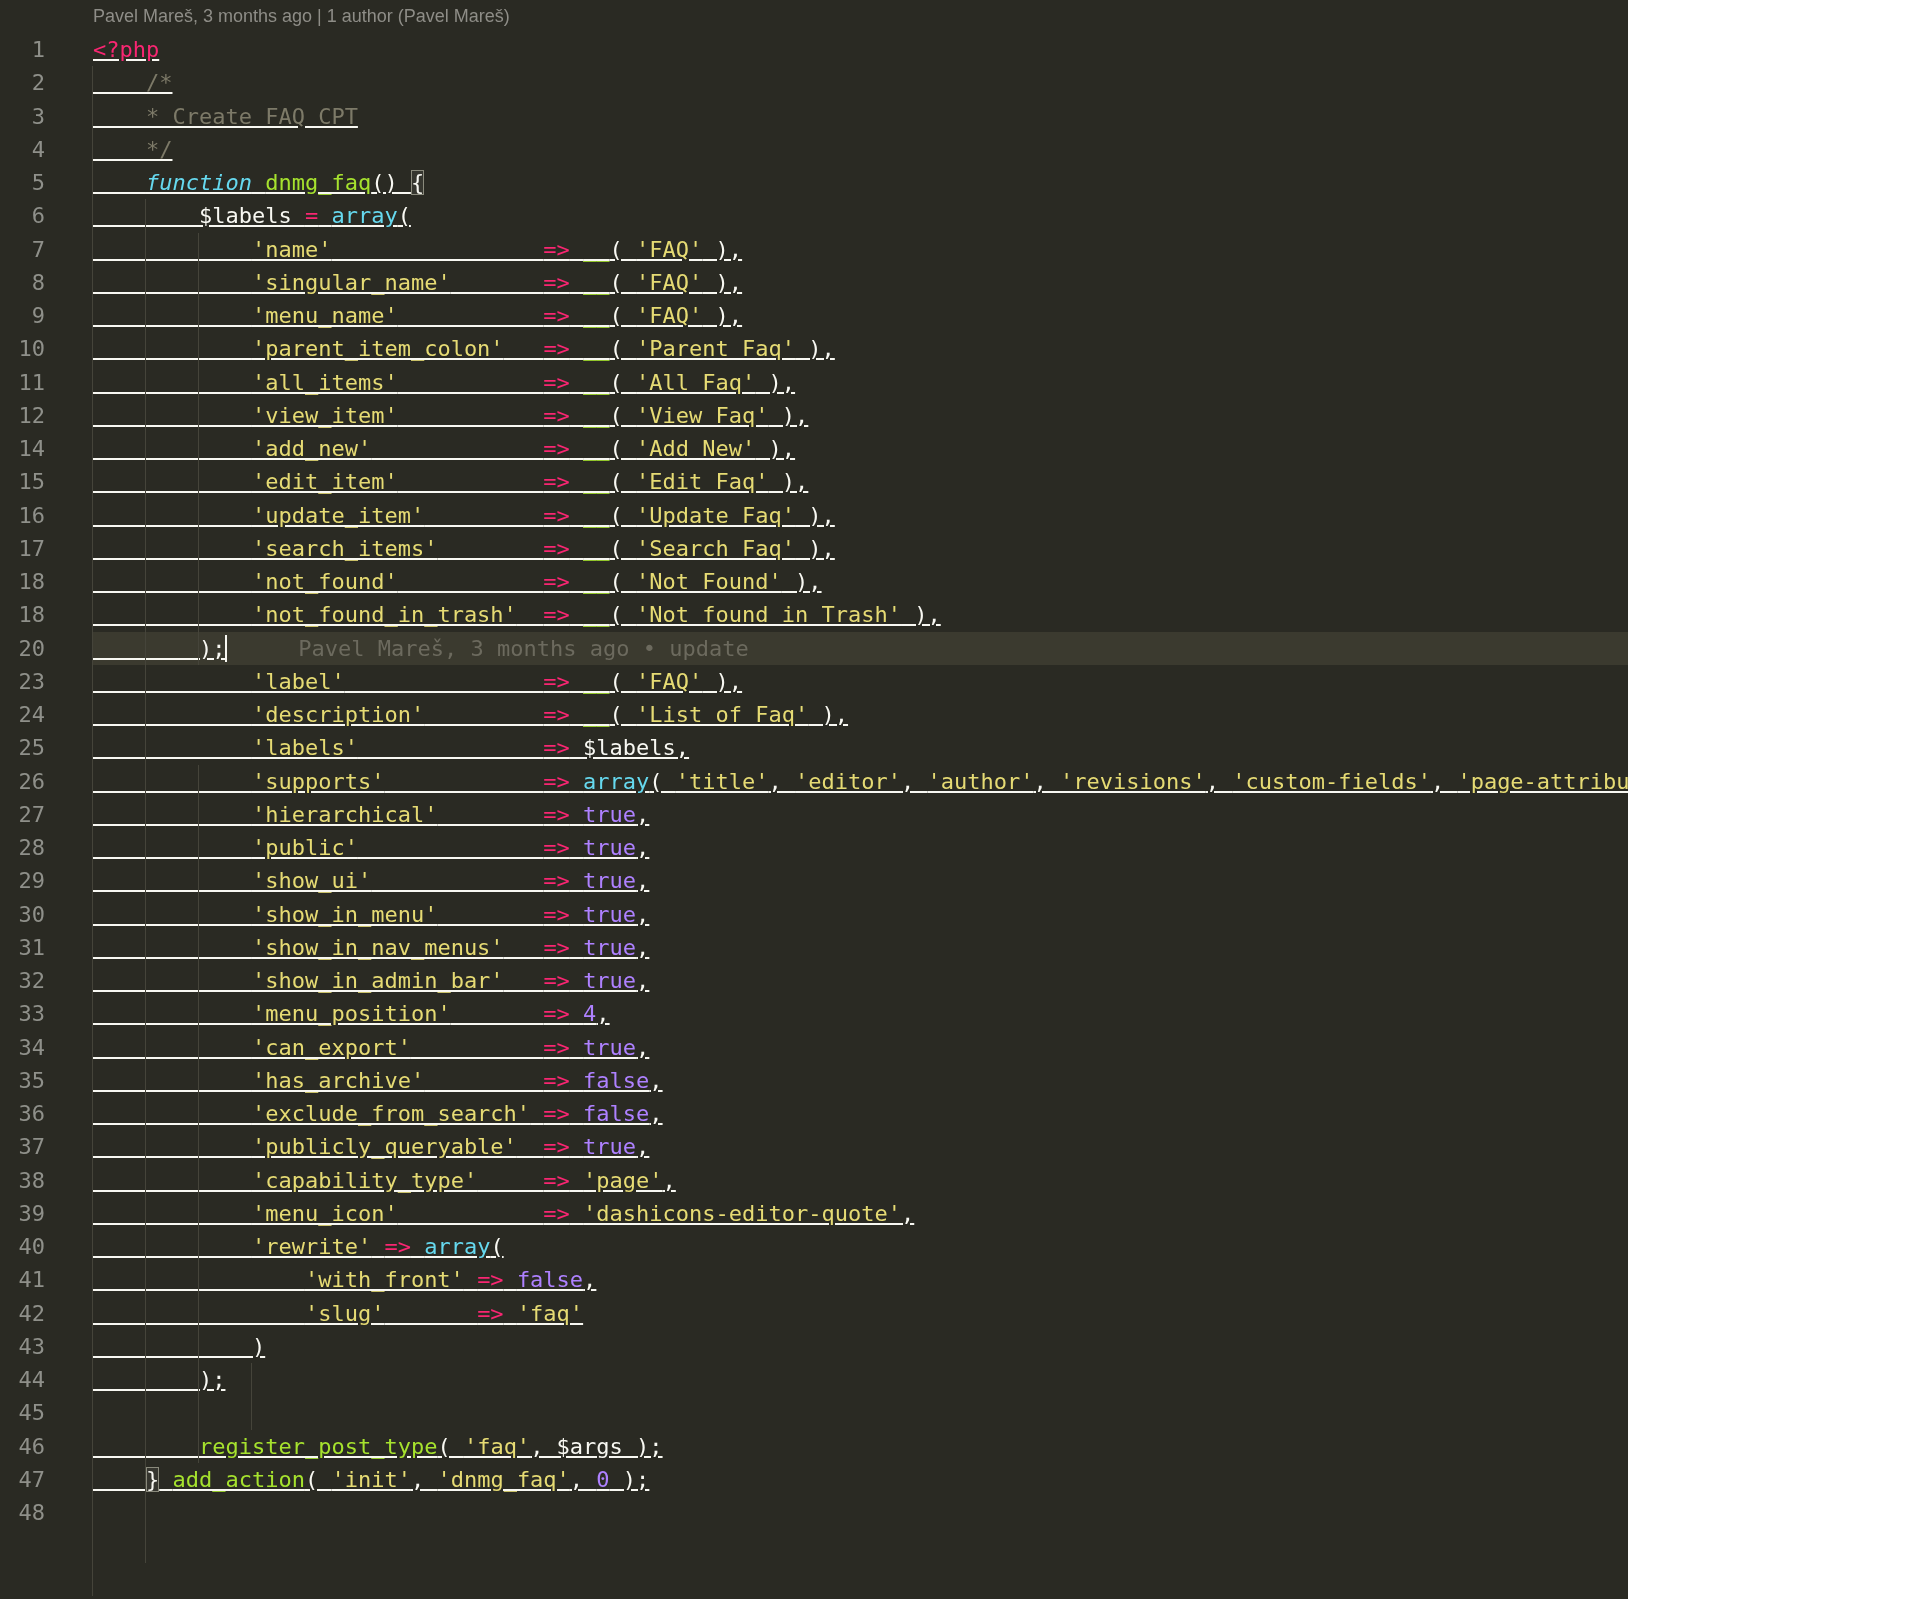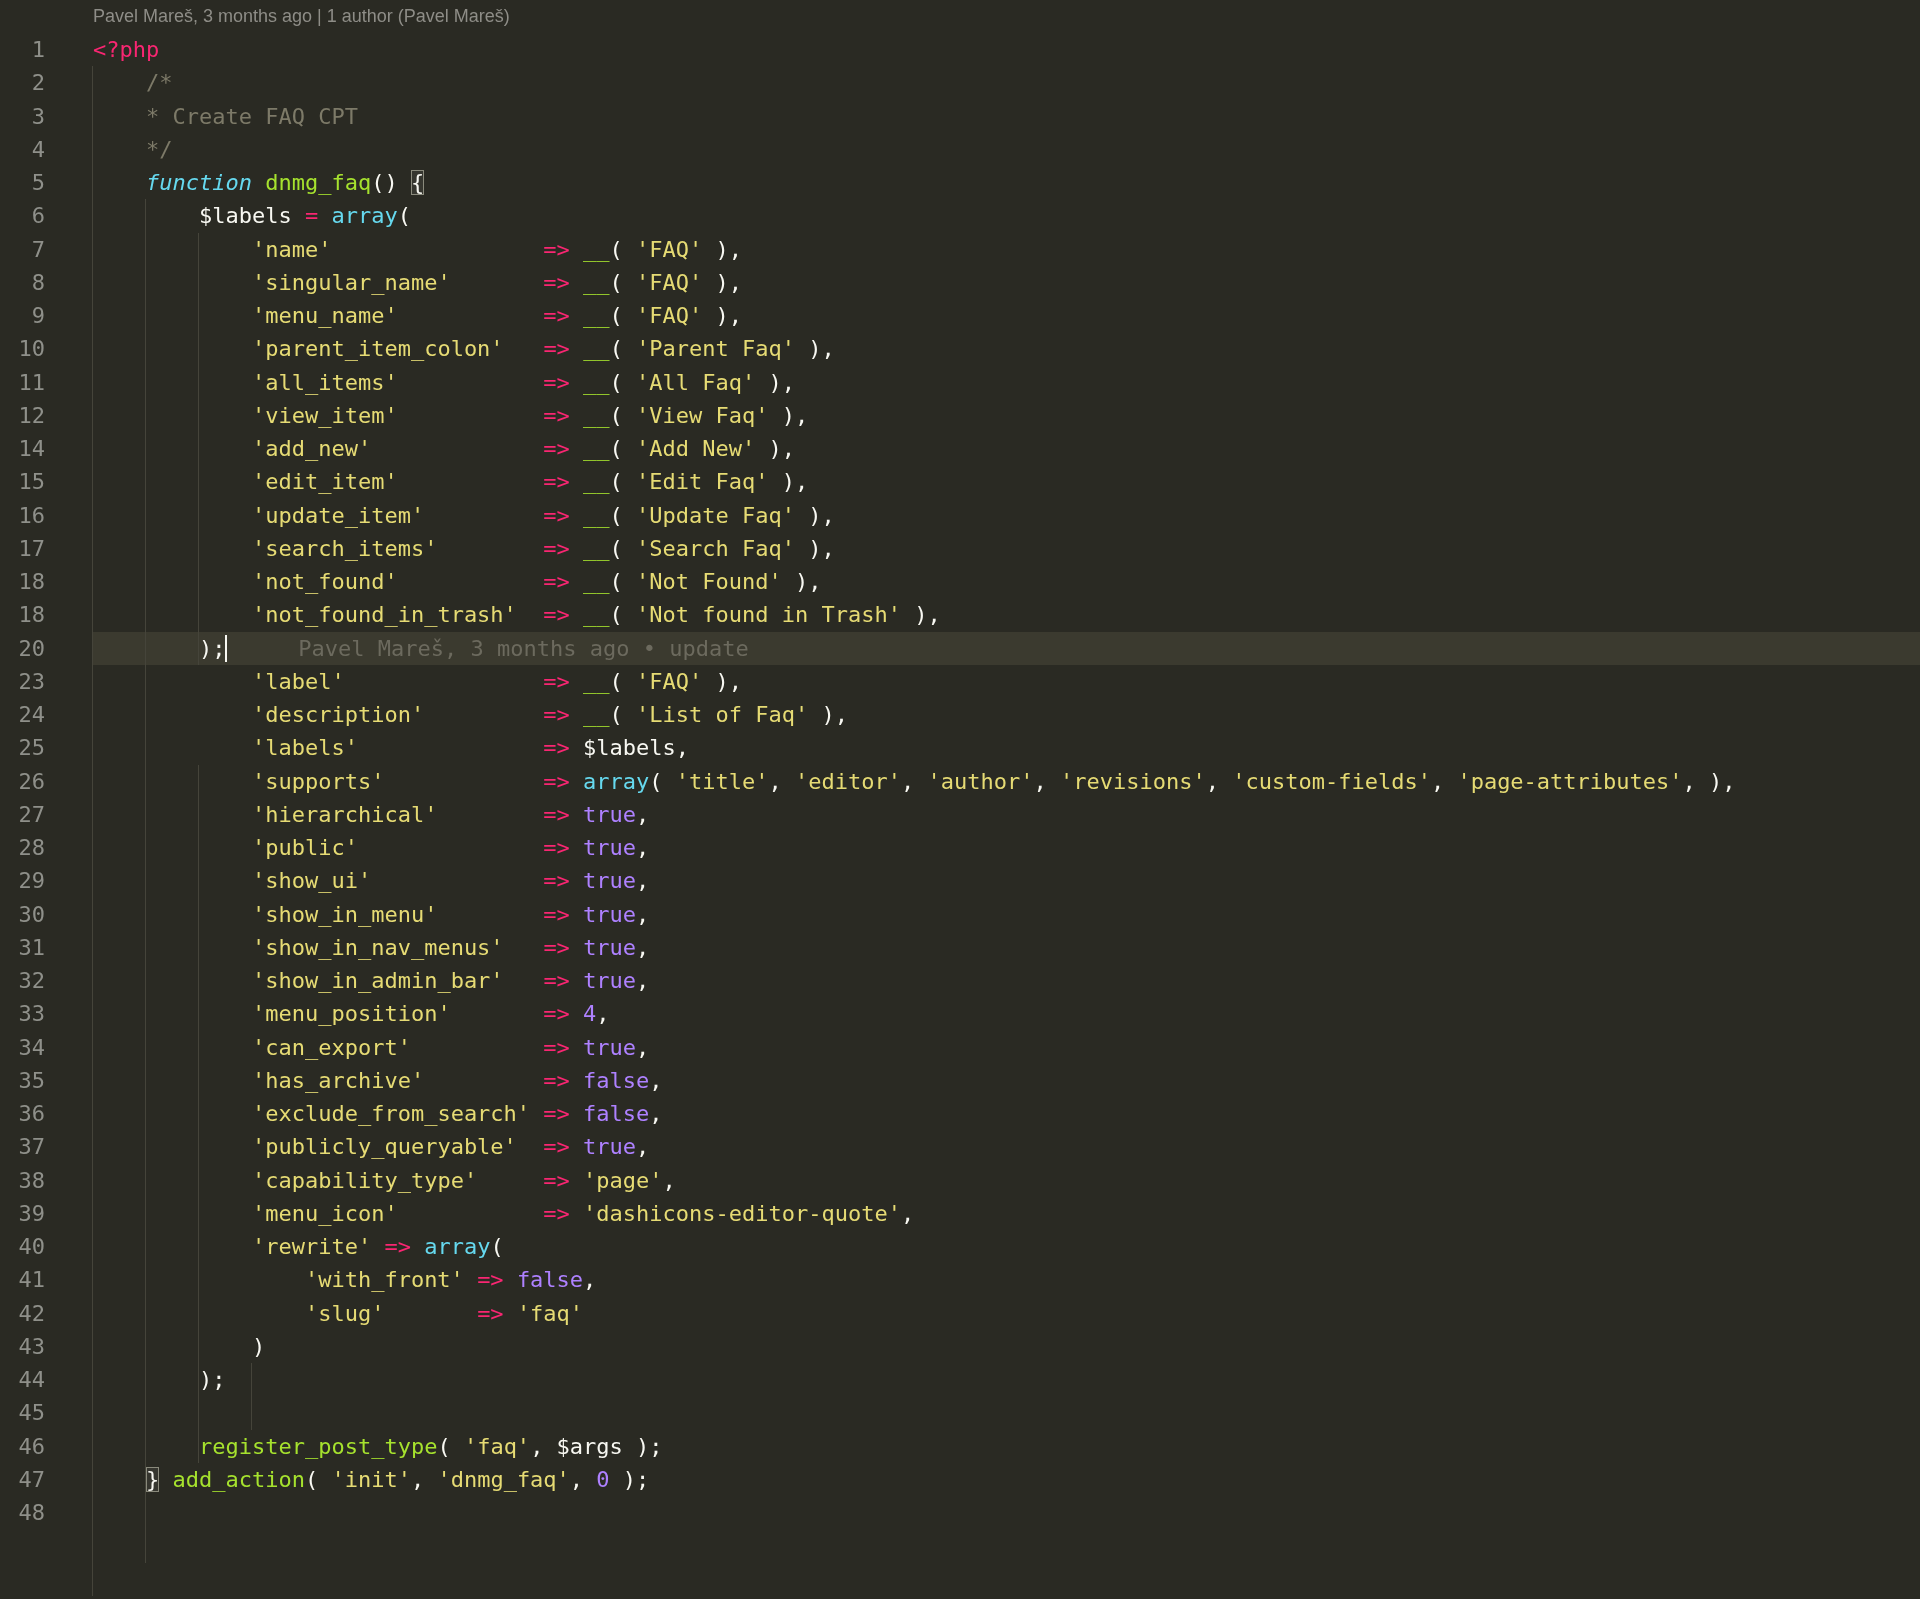--- a/index.html
+++ b/index.html
@@ -1,18 +1,18 @@
 <!DOCTYPE html>
 <html style="--bg: #2a2a23; --line-highlight: #3b3a2f; --gutter: #8f908a; --white: #f8f8f2; --pink: #f92672; --green: #a6e22e; --cyan: #66d9ef; --yellow: #e6db74; --purple: #ae81ff; --comment: #7d7a68; --guide: #45443a; --blame-top: #8e8d87; --blame-inline: #6c6a5e; --bracket-border: #8a8a7c;"><head>
 <meta charset="utf-8">
 <style>
   html, body { margin: 0; padding: 0; }
   #editor {
     position: relative;
-    width: 1920px;
+    width: 1628px;
     height: 1599px;
     overflow: hidden;
     background: var(--bg, #2a2a23);
     font-family: "DejaVu Sans Mono", monospace;
     font-size: 22px;
     cursor: text;
   }
   .blame-top {
     height: 33px;
     line-height: 33px;
@@ -43,20 +43,21 @@
     width: 45px;
     text-align: right;
     color: var(--gutter, #8f908a);
   }
   .code {
     position: relative; z-index: 2;
     flex: 1;
     padding-left: 48px;
     white-space: pre;
     color: var(--white, #f8f8f2);
+    text-decoration: underline;
   }
   .tk-w  { color: var(--white, #f8f8f2); }
   .tk-p  { color: var(--pink, #f92672); }
   .tk-g  { color: var(--green, #a6e22e); }
   .tk-c  { color: var(--cyan, #66d9ef); }
   .tk-ci { color: var(--cyan, #66d9ef); font-style: italic; text-align: center; }
   .tk-y  { color: var(--yellow, #e6db74); }
   .tk-u  { color: var(--purple, #ae81ff); }
   .tk-cm { color: var(--comment, #7d7a68); }
   .tk-bx {

